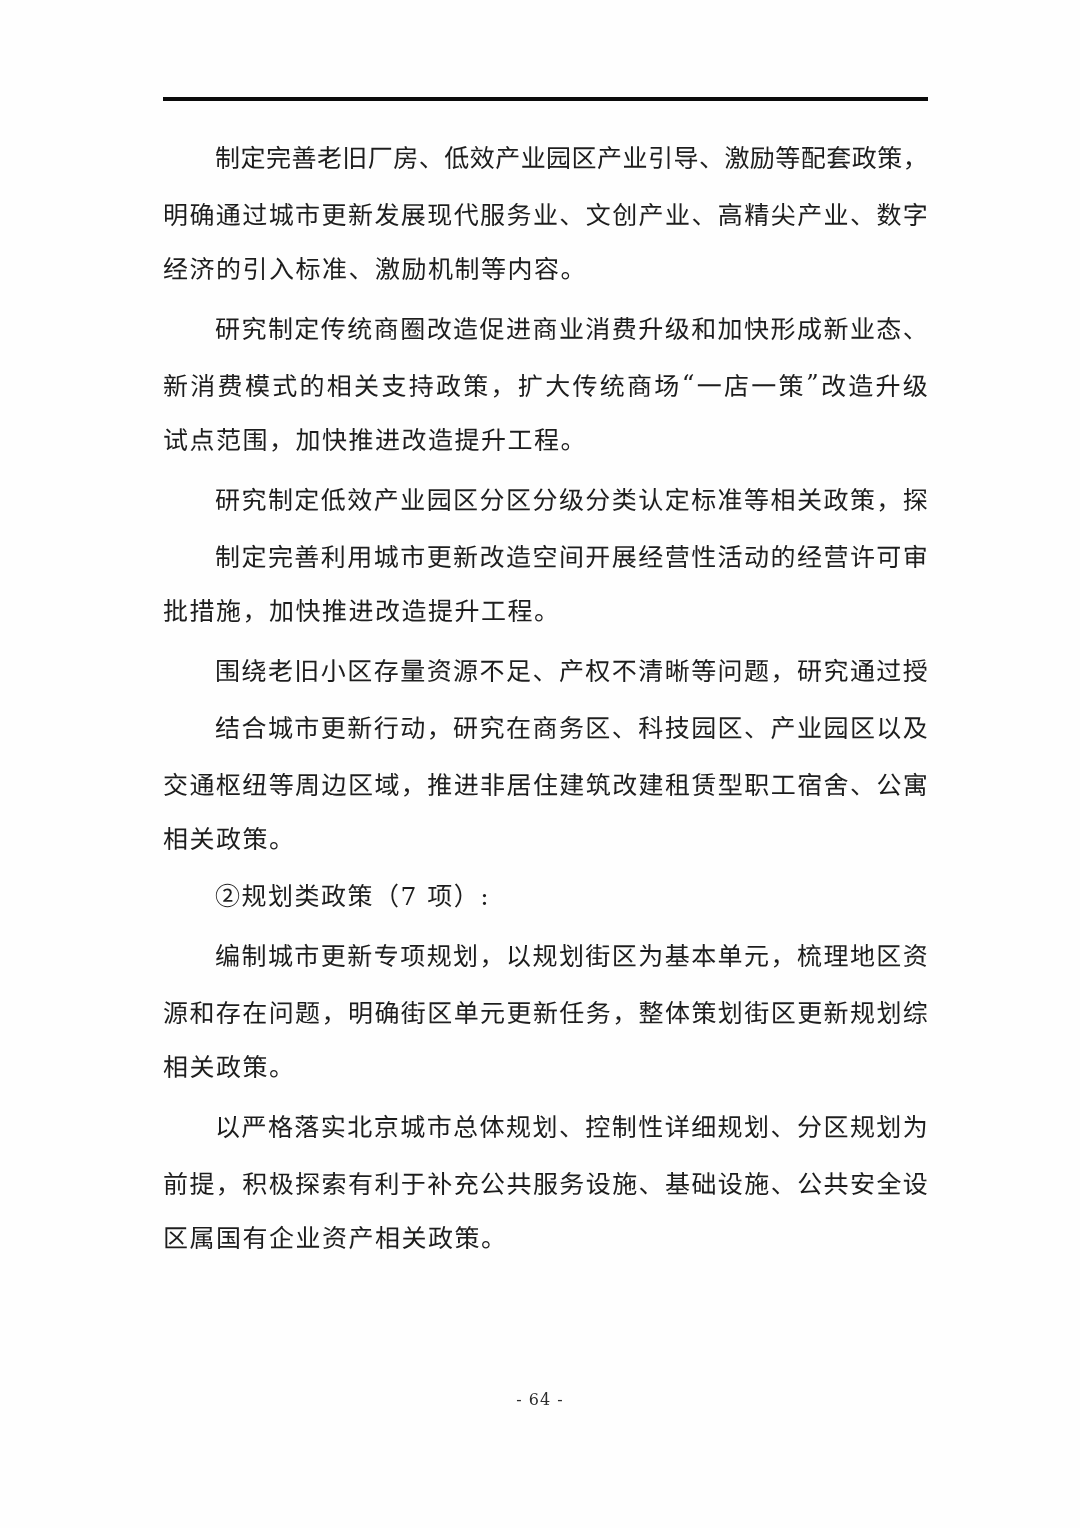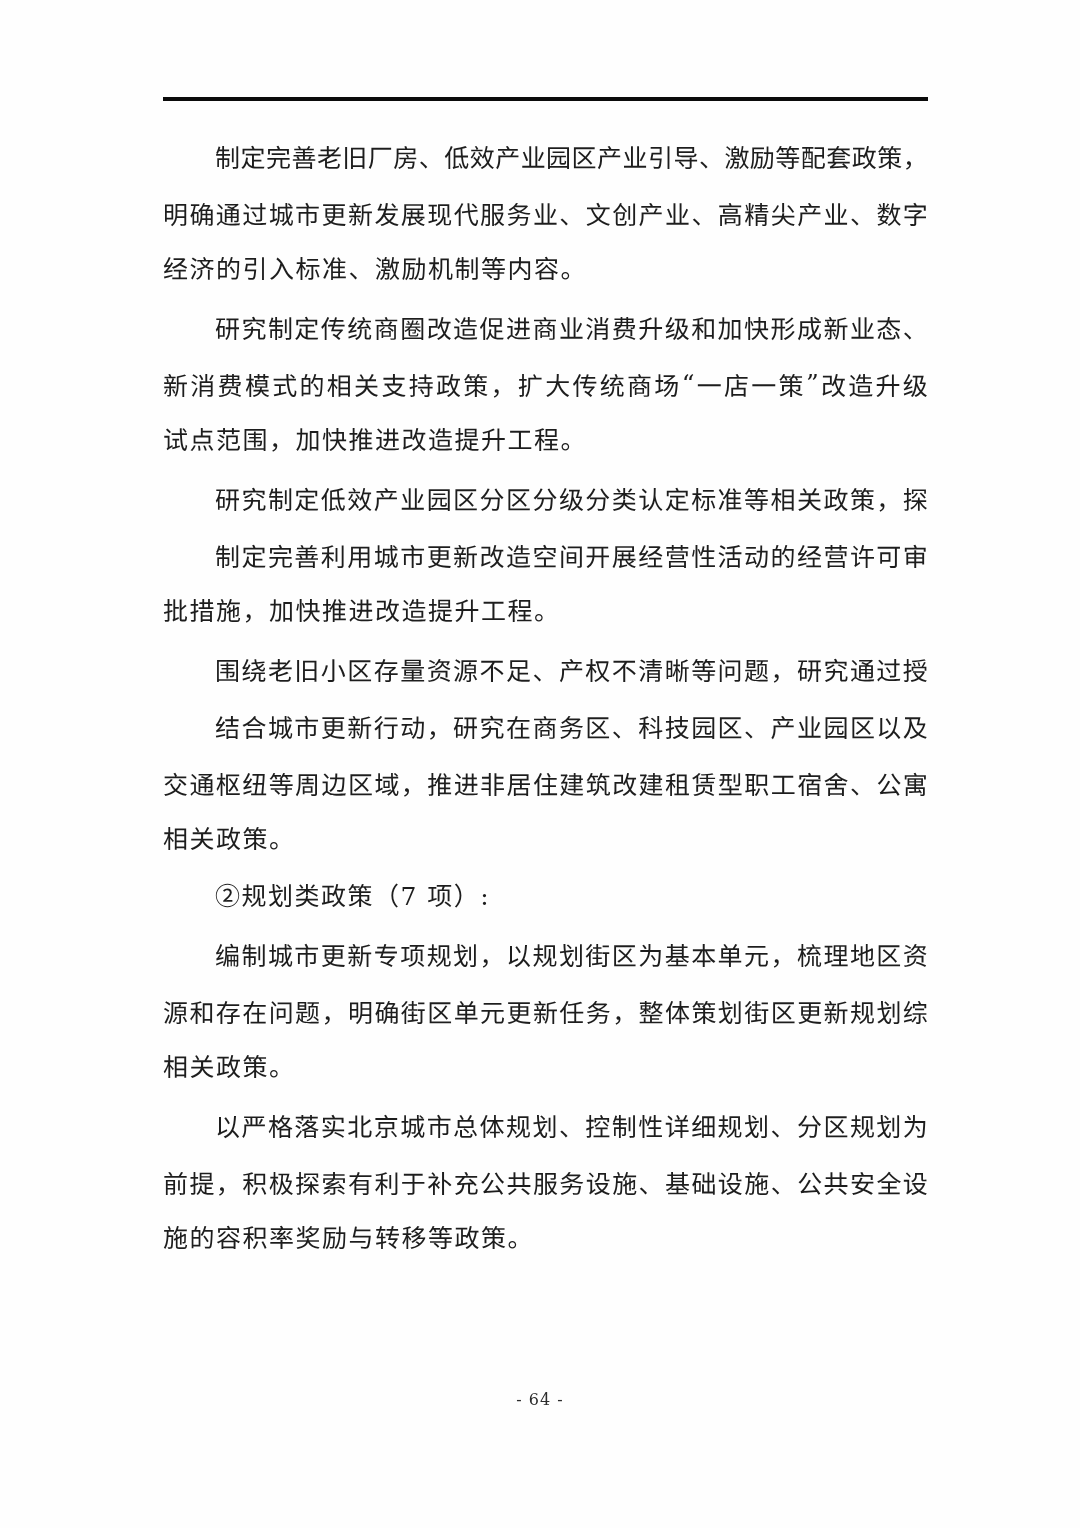--- a/index.html
+++ b/index.html
@@ -471,19 +471,19 @@
           <span class="ch">础</span>
           <span class="ch">设</span>
           <span class="ch">施</span>
           <span class="ch">、</span>
           <span class="ch">公</span>
           <span class="ch">共</span>
           <span class="ch">安</span>
           <span class="ch">全</span>
           <span class="ch">设</span>
         </div>
-        <div class="line last">施的容积率奖励与转移等政策。</div>
+        <div class="line last">区属国有企业资产相关政策。</div>
       </div>
     </main>
   <footer class="page-footer">
     <span class="page-number">- 64 -</span>
   </footer>
 </div>
 
 </body></html>

